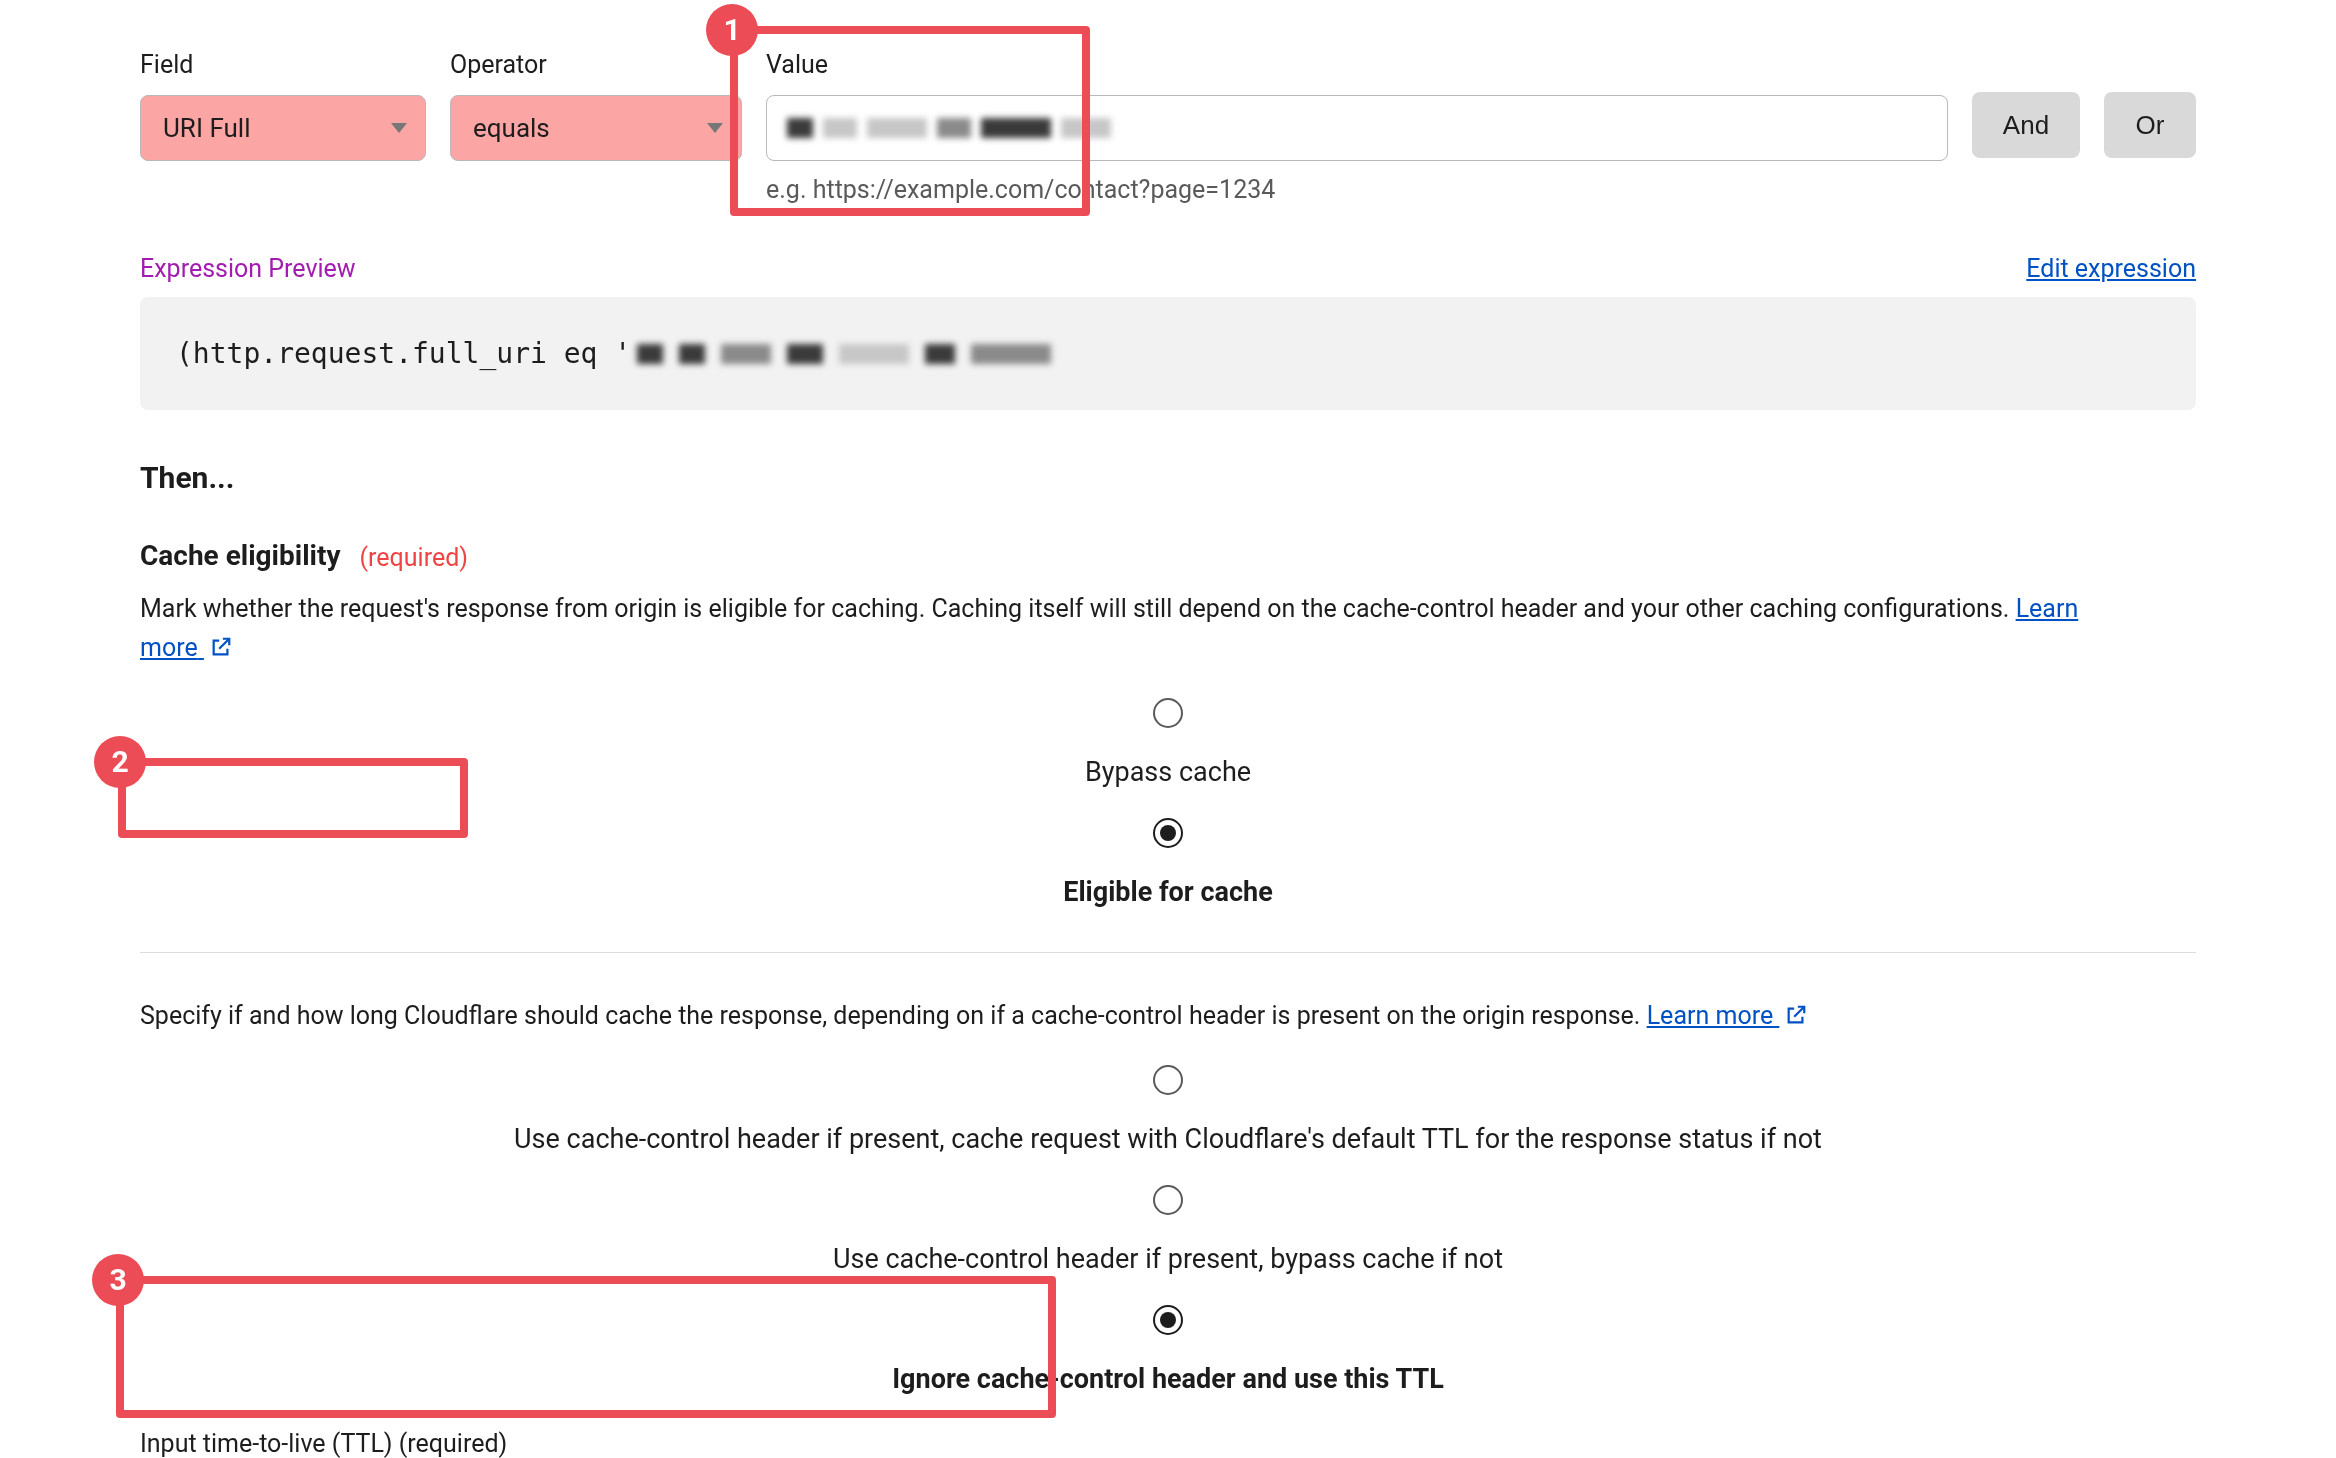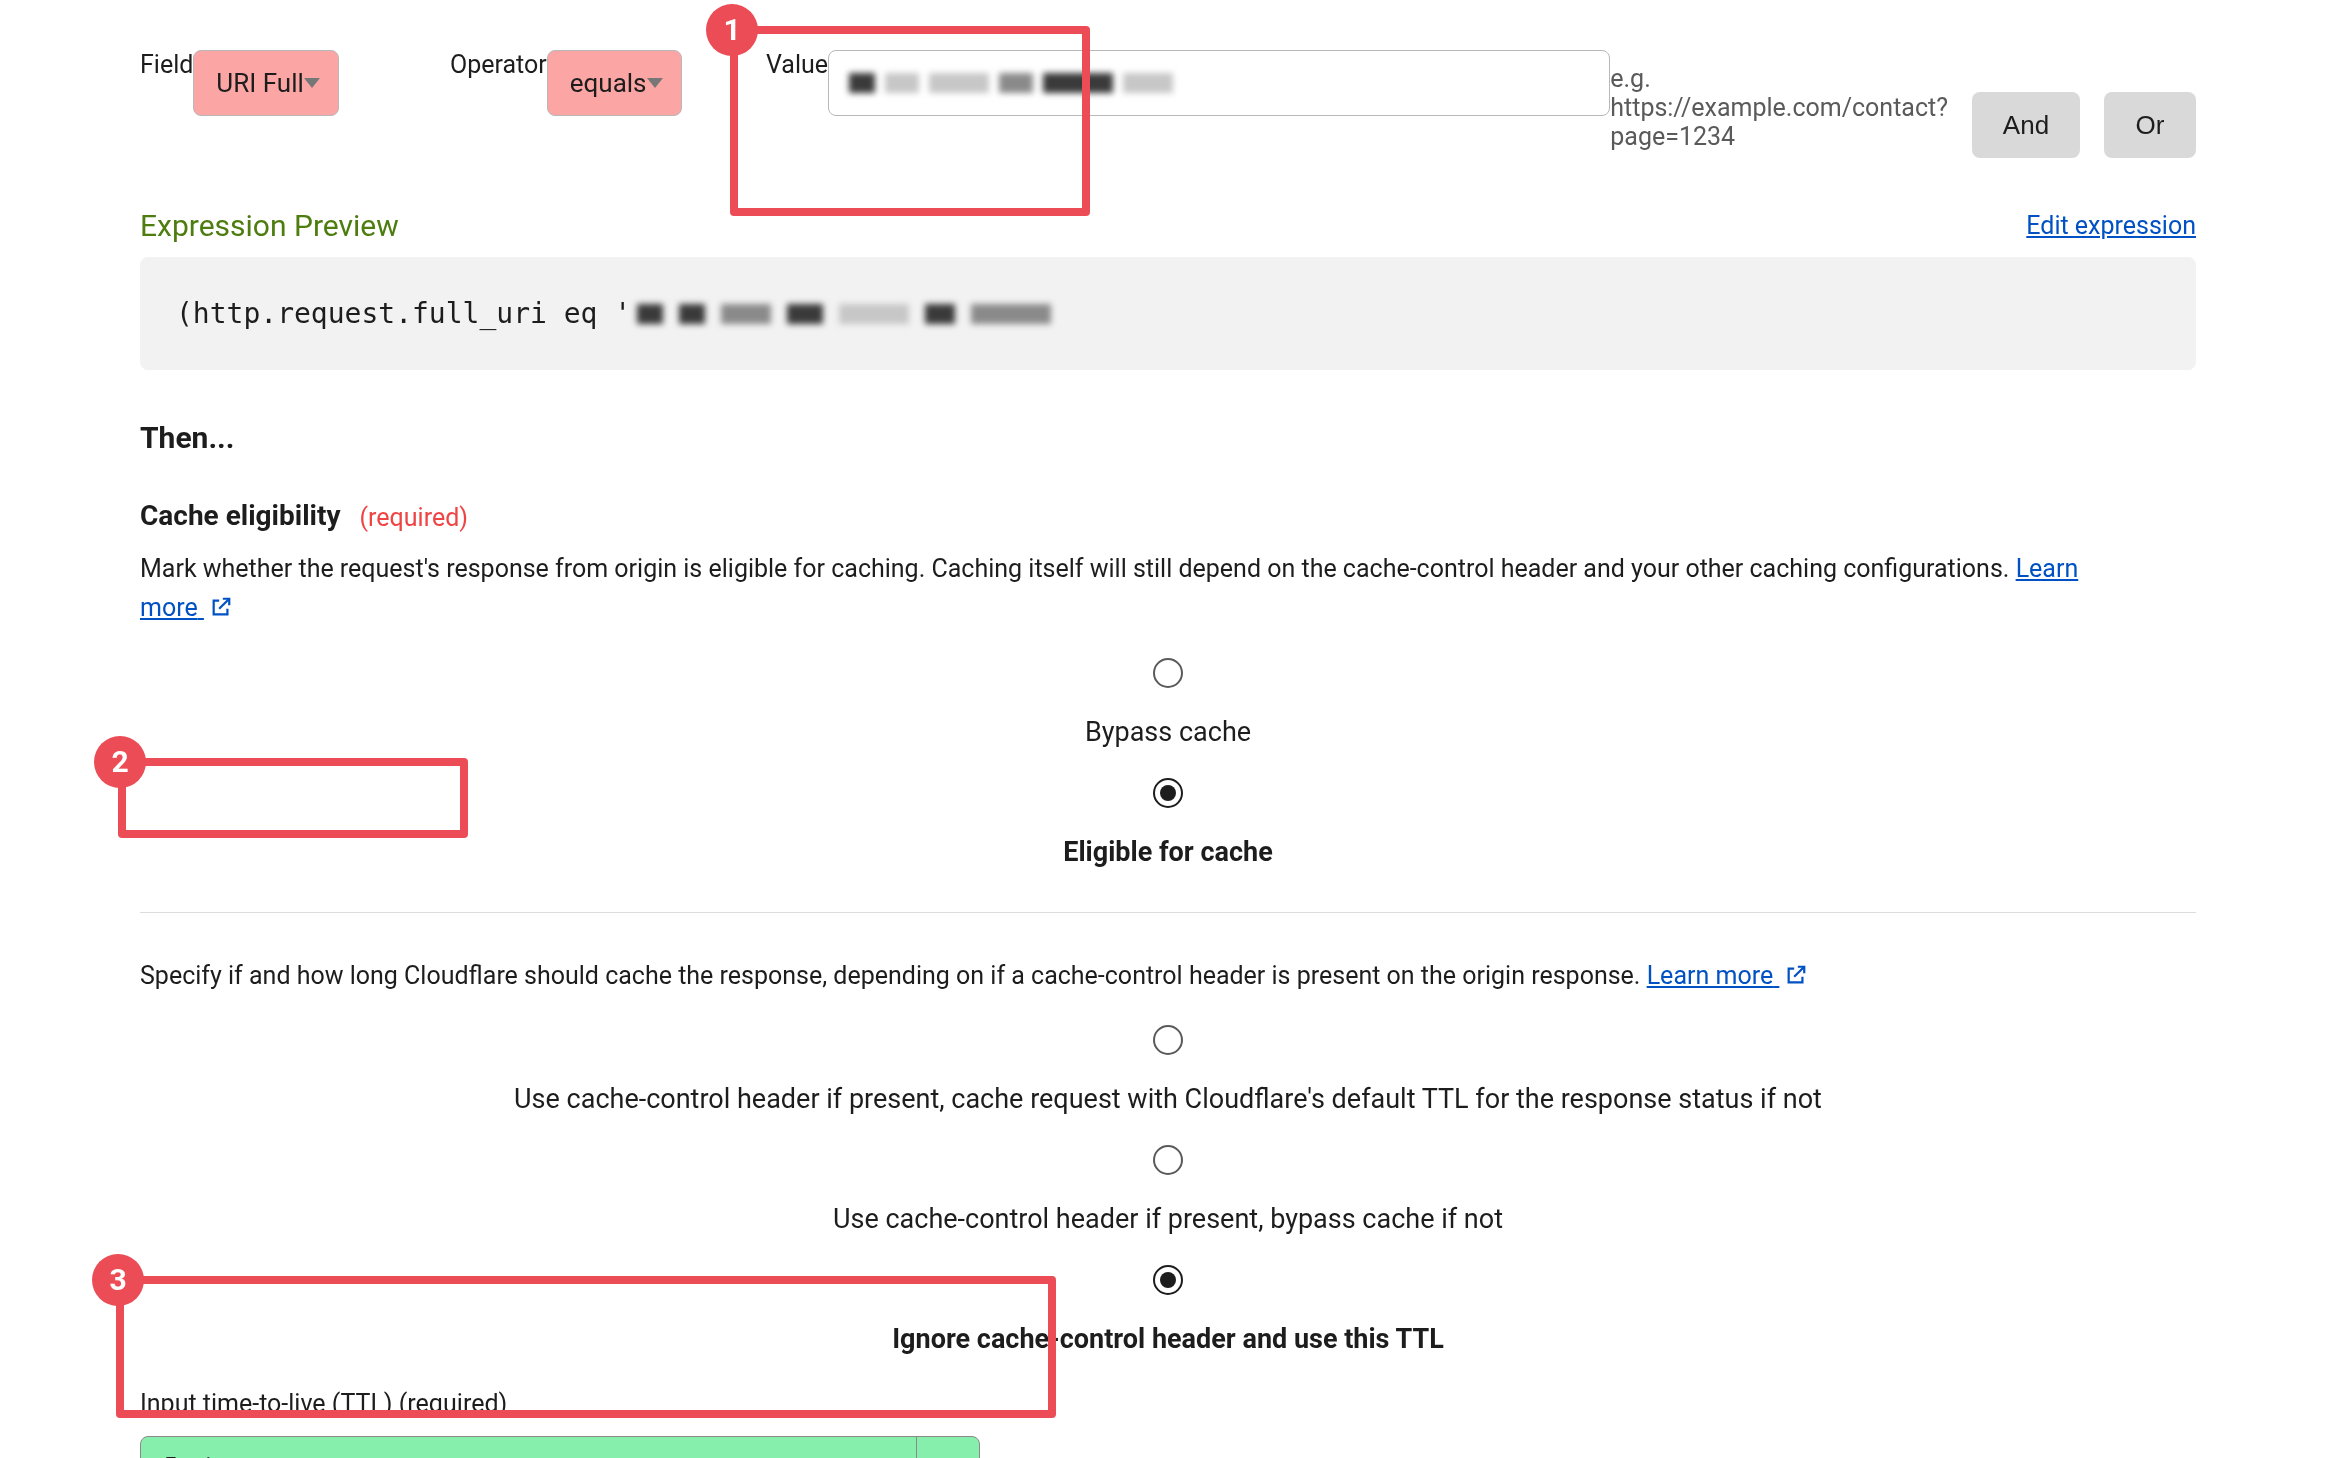--- a/index.html
+++ b/index.html
@@ -1,31 +1,31 @@
 <!DOCTYPE html>
 <html><head>
 <meta charset="utf-8">
 <style>
   * { box-sizing: border-box; margin: 0; padding: 0; }
   html, body { width: 2336px; height: 1458px; background: #fff; font-family: -apple-system, BlinkMacSystemFont, "Segoe UI", Roboto, Helvetica, Arial, sans-serif; color: #1d1d1d; }
   .page { padding: 50px 140px 60px 140px; position: relative; }
 
   .field-row { display: flex; gap: 24px; align-items: flex-start; margin-bottom: 50px; }
-  .col { display: flex; flex-direction: row; }
+  .col { display: flex; flex-direction: column; }
   .col-label { font-size: 25px; color: #1d1d1d; margin-bottom: 16px; font-weight: 400; }
   .select { height: 66px; border: 1px solid #b8b8b8; border-radius: 8px; background: #fca5a5; display: flex; align-items: center; justify-content: space-between; padding: 0 18px 0 22px; cursor: pointer; font-size: 26px; color: #1d1d1d; }
   .caret { width: 0; height: 0; border-left: 8px solid transparent; border-right: 8px solid transparent; border-top: 10px solid #777; }
 
   .text-input { height: 66px; border: 1px solid #b8b8b8; border-radius: 8px; background: #fff; padding: 0 20px; font-size: 26px; width: 100%; display: flex; align-items: center; }
   .hint { font-size: 25px; color: #5a5a5a; margin-top: 14px; }
 
   .pill-btn { height: 66px; min-width: 108px; border-radius: 8px; background: #d9d9d9; display: flex; align-items: center; justify-content: center; font-size: 26px; color: #1d1d1d; cursor: pointer; border: none; }
 
   .section-row { display: flex; justify-content: space-between; align-items: center; margin-bottom: 14px; }
-  .section-label { font-size: 30px; color: #4d7c0f; }
+  .section-label { font-size: 25px; color: #a21caf; }
   .link { color: #0051c3; cursor: pointer; font-size: 25px; }
   .link.u { text-decoration: underline; }
 
   .preview-box { background: #f2f2f2; border-radius: 8px; padding: 40px 36px; font-family: ui-monospace, "SFMono-Regular", Menlo, Consolas, monospace; font-size: 28px; color: #1d1d1d; margin-bottom: 50px; white-space: pre; display: flex; align-items: center; gap: 6px; }
 
   h2.then { font-size: 30px; font-weight: 700; margin-bottom: 44px; }
 
   .subhead { font-size: 28px; font-weight: 700; margin-bottom: 18px; display: flex; align-items: flex-end; gap: 19px; }
   .subhead .tag { font-weight: 400; font-size: 25px; color: #ef4444; }
   .desc { font-size: 25px; color: #1d1d1d; line-height: 1.55; margin-bottom: 30px; max-width: 1960px; }

